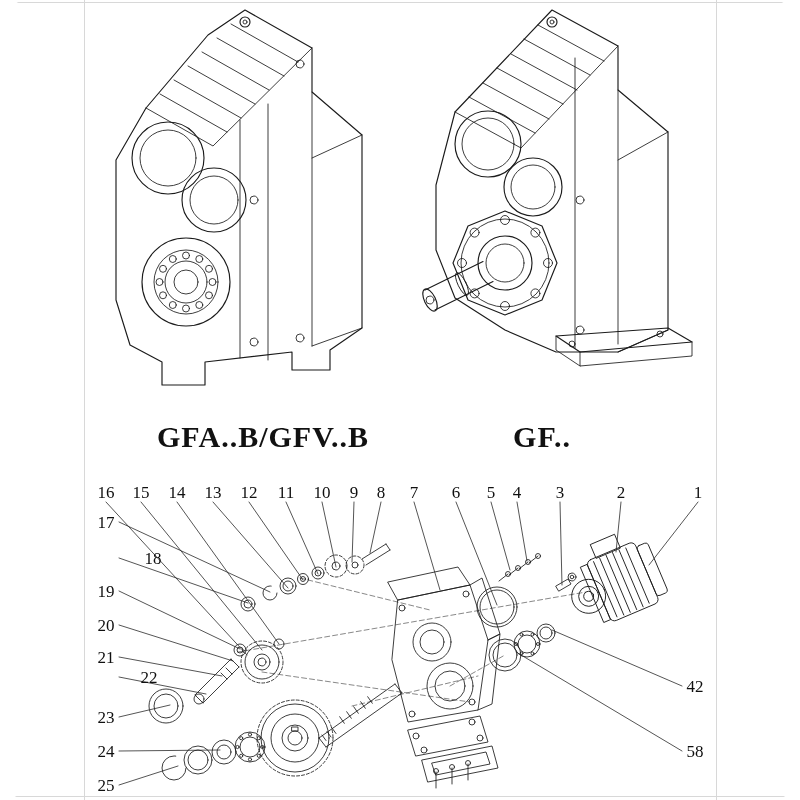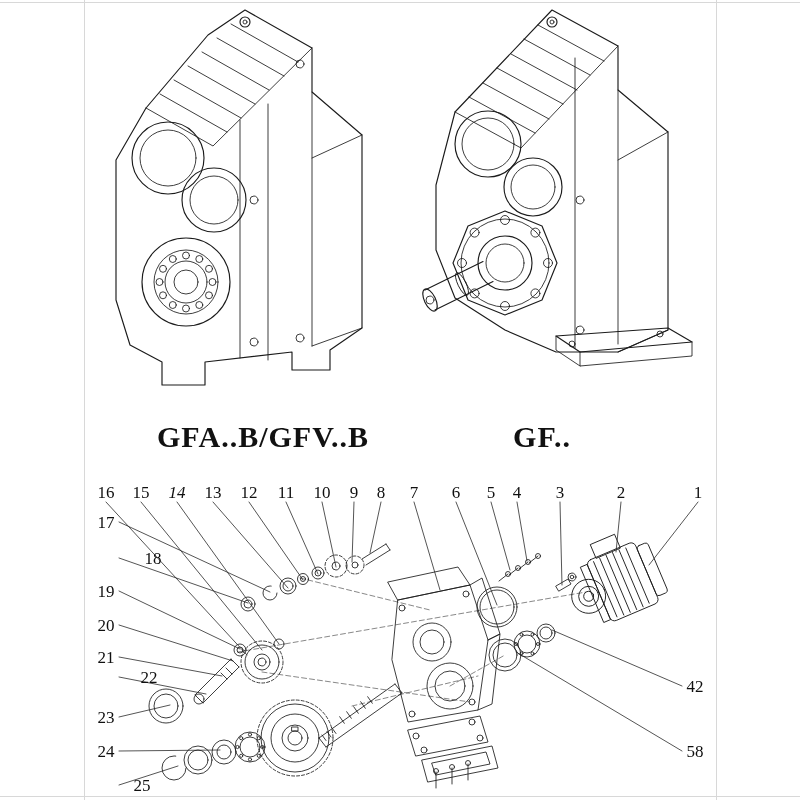--- a/index.html
+++ b/index.html
@@ -1,17 +1,17 @@
 <!DOCTYPE html>
 <html><head>
 <meta charset="utf-8">
 <style>
   html,body{margin:0;padding:0;background:#ffffff;}
   .stage{position:relative;width:800px;height:800px;background:#ffffff;overflow:hidden;
-         font-family:"Liberation Serif",serif;color:#111;}
+         font-family:"Liberation Serif",serif;color:#111;border-radius:29px;}
   .edge{position:absolute;background:#d8d8d8;}
   .edge.v{width:1px;top:0;height:800px;}
   .edge.h{height:1px;left:0;width:800px;}
   svg{position:absolute;left:0;top:0;}
   .model-label{position:absolute;transform:translate(-50%,-50%);
        font-weight:bold;font-size:30px;letter-spacing:1px;white-space:nowrap;}
   .callout{position:absolute;transform:translate(-50%,-50%);
        font-size:17px;line-height:1;color:#101010;}
   
   .draw{fill:none;stroke:#1b1b1b;stroke-width:1.15;stroke-linejoin:round;stroke-linecap:round;}
@@ -315,21 +315,21 @@
         </g>
     </g>
   </svg>
 
   <div class="model-label" style="left:263px;top:437px">GFA..B/GFV..B</div>
   <div class="model-label" style="left:542px;top:437px">GF..</div>
 
   <div id="callout-layer" style="position:absolute;left:0;top:0;width:800px;height:800px;pointer-events:none;">
       <span class="callout" style="left: 106px; top: 492px;">16</span>
       <span class="callout" style="left: 141px; top: 492px;">15</span>
-      <span class="callout" style="left: 177px; top: 492px; font-style: italic;">14</span>
+      <span class="callout" style="left: 177px; top: 492px;">14</span>
       <span class="callout" style="left: 213px; top: 492px;">13</span>
       <span class="callout" style="left: 249px; top: 492px;">12</span>
       <span class="callout" style="left: 286px; top: 492px; text-align: right;">11</span>
       <span class="callout" style="left: 322px; top: 492px;">10</span>
       <span class="callout" style="left: 354px; top: 492px;">9</span>
       <span class="callout" style="left: 381px; top: 492px;">8</span>
       <span class="callout" style="left: 414px; top: 492px;">7</span>
       <span class="callout" style="left: 456px; top: 492px;">6</span>
       <span class="callout" style="left: 491px; top: 492px;">5</span>
       <span class="callout" style="left: 517px; top: 492px;">4</span>
@@ -337,17 +337,17 @@
       <span class="callout" style="left: 621px; top: 492px;">2</span>
       <span class="callout" style="left: 698px; top: 492px;">1</span>
       <span class="callout" style="left: 106px; top: 522px;">17</span>
       <span class="callout" style="left: 106px; top: 558px; margin-left: 47px;">18</span>
       <span class="callout" style="left: 106px; top: 591px;">19</span>
       <span class="callout" style="left: 106px; top: 625px;">20</span>
       <span class="callout" style="left: 106px; top: 657px;">21</span>
       <span class="callout" style="left: 106px; top: 677px; margin-left: 43px;">22</span>
       <span class="callout" style="left: 106px; top: 717px;">23</span>
       <span class="callout" style="left: 106px; top: 751px;">24</span>
-      <span class="callout" style="left: 106px; top: 785px; margin-left: 36px;">25</span>
+      <span class="callout" style="left: 106px; top: 785px;">25</span>
       <span class="callout" style="left: 695px; top: 686px;">42</span>
       <span class="callout" style="left: 695px; top: 751px;">58</span>
     </div>
 </div>
 
 </body></html>

